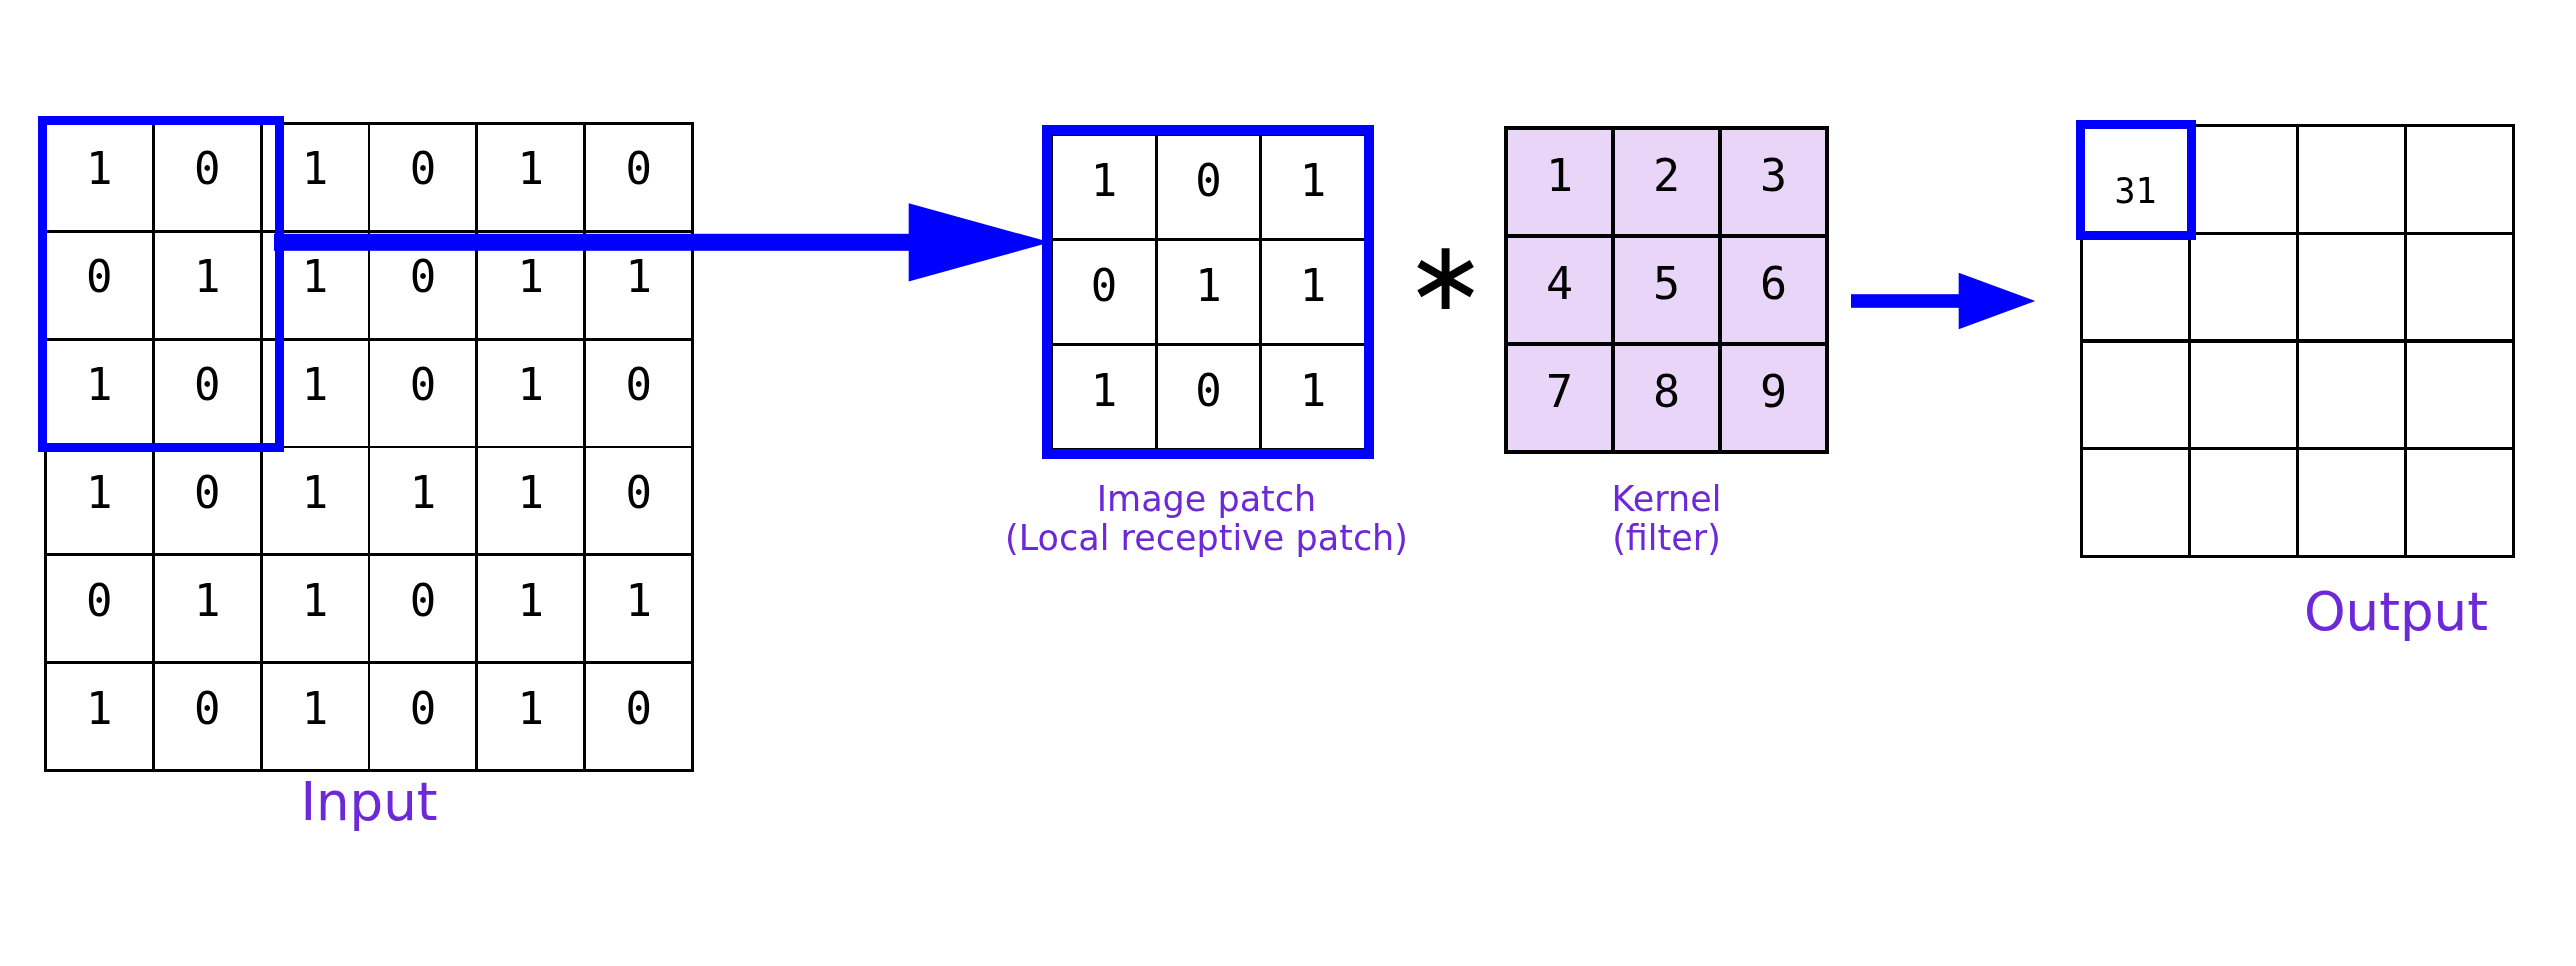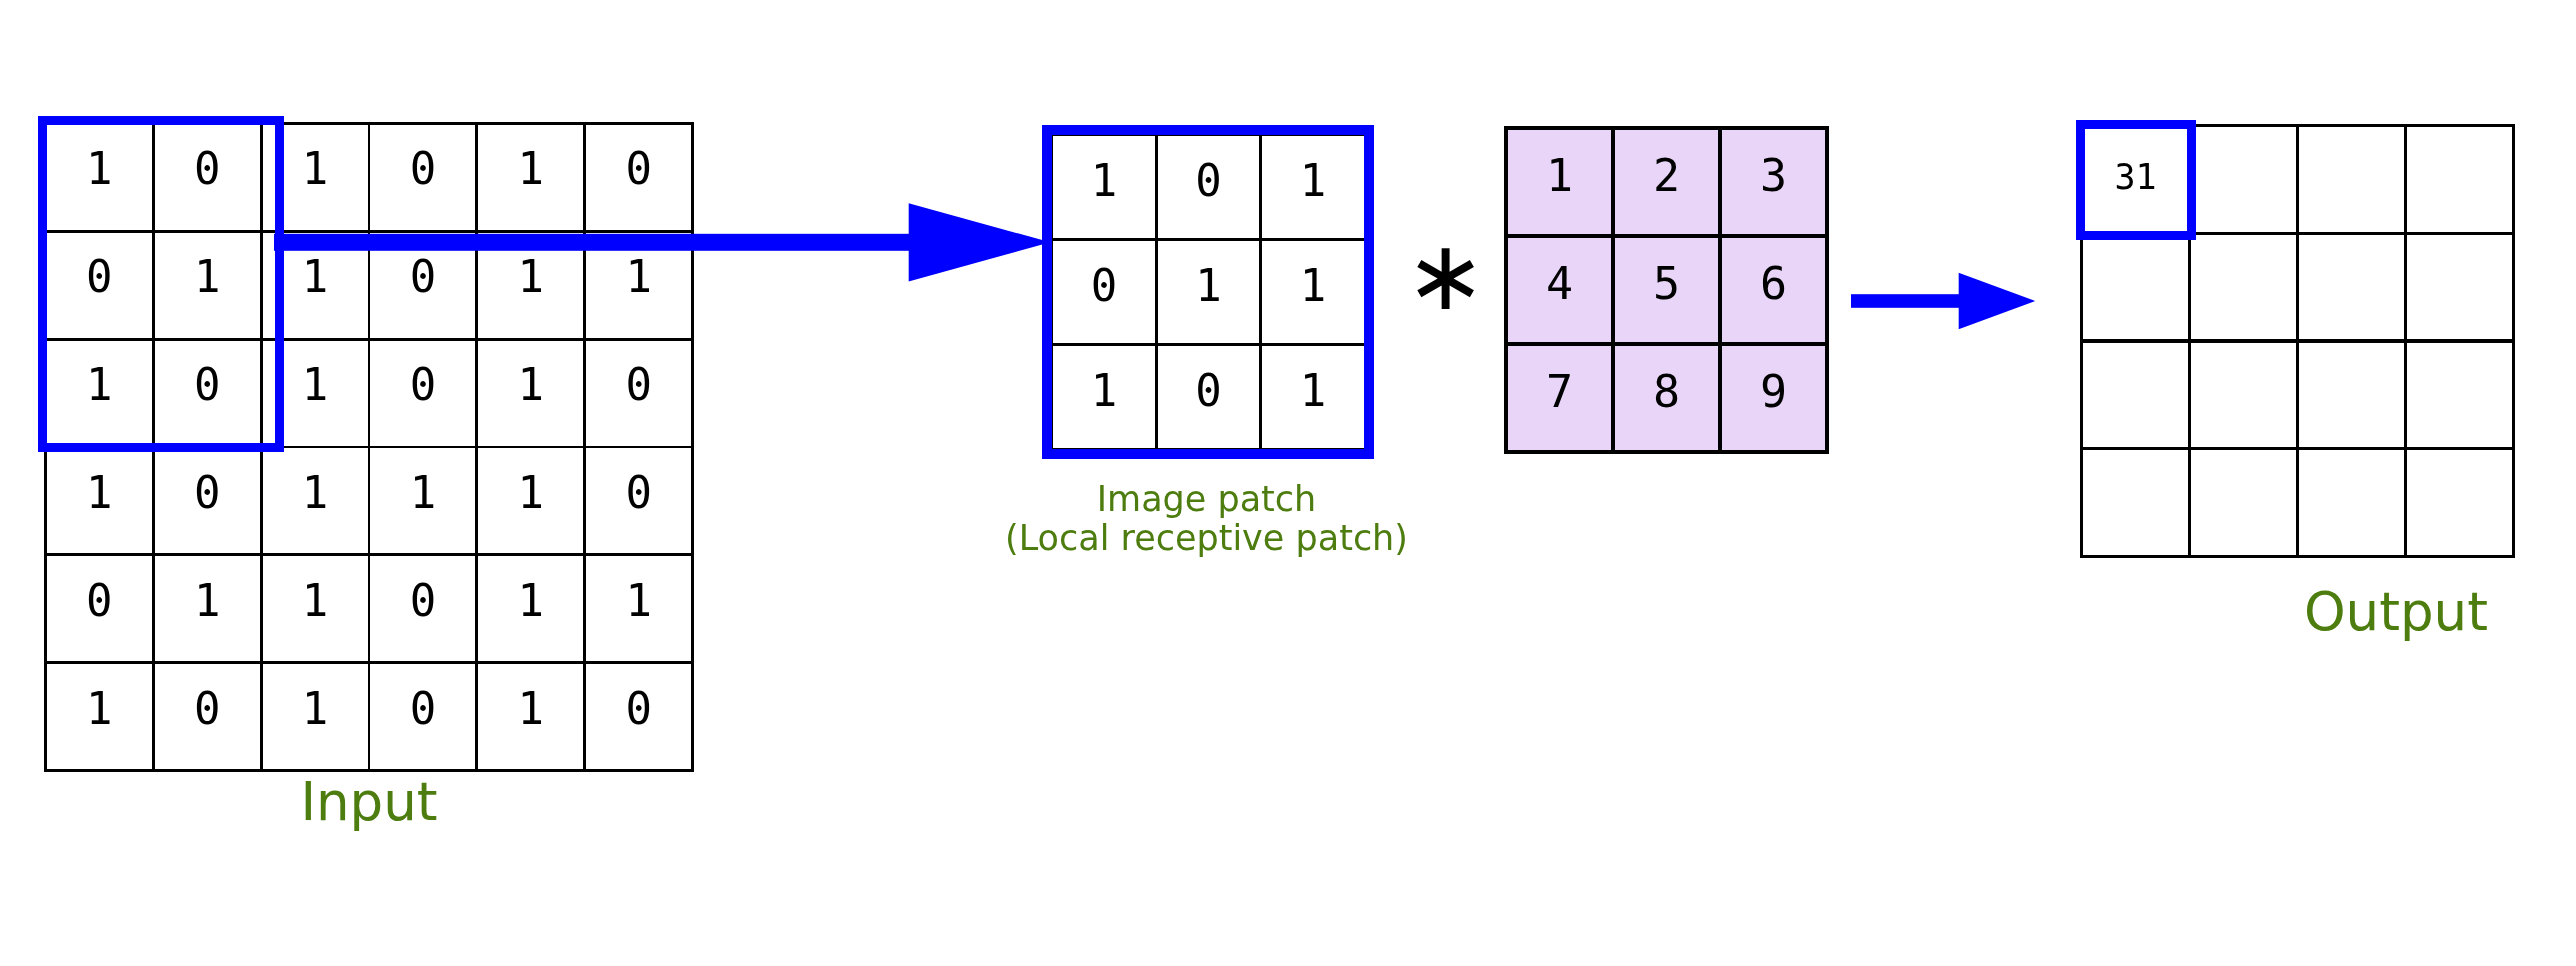--- a/index.html
+++ b/index.html
@@ -79,29 +79,29 @@
     grid-template-columns:repeat(4,1fr);
     grid-template-rows:repeat(4,1fr);
     gap:3.4px;padding:3.4px;
   }
   #output-grid .cell{font-size:35px;padding-bottom:8px;}
   #output-highlight{
     position:absolute;left:2076px;top:120px;width:120px;height:120px;
     border:9px solid #0000ff;box-sizing:border-box;background:transparent;
   }
   #output-31{
-    position:absolute;left:2082px;top:127px;width:107px;height:107px;
+    position:absolute;left:2082px;top:141px;width:107px;height:107px;
     display:flex;align-items:center;justify-content:center;
     font-family:"DejaVu Sans Mono","Liberation Mono",monospace;
     font-size:35px;color:#000;padding-bottom:6.8px;box-sizing:border-box;
   }
 
   
   .caption{
-    position:absolute;text-align:center;color:#4d7c0f;
+    position:absolute;text-align:center;color:#6d28d9;
     font-family:"DejaVu Sans","Liberation Sans",sans-serif;
     line-height:1.12;white-space:nowrap;
   }
   #caption-input{left:142px;top:772px;width:454px;font-size:53px;}
   #caption-patch{left:897px;top:480px;width:619px;font-size:35px;}
   #caption-kernel{left:1499px;top:480px;width:335px;font-size:35px;}
   #caption-output{left:2113px;top:582px;width:375px;font-size:53px;text-align:right;}
 </style>
 </head>
 <body>
@@ -206,17 +206,21 @@
   <div id="output-highlight"></div>
   <div id="output-31">31</div>
 
   <div class="caption" id="caption-input">Input</div>
 
   <div class="caption" id="caption-patch">
     <div>Image patch</div>
     <div>(Local receptive patch)</div>
   </div>
 
+  <div class="caption" id="caption-kernel">
+    <div>Kernel</div>
+    <div>(filter)</div>
+  </div>
 
   <div class="caption" id="caption-output">Output</div>
 
 </div>
 
 
 </body></html>

